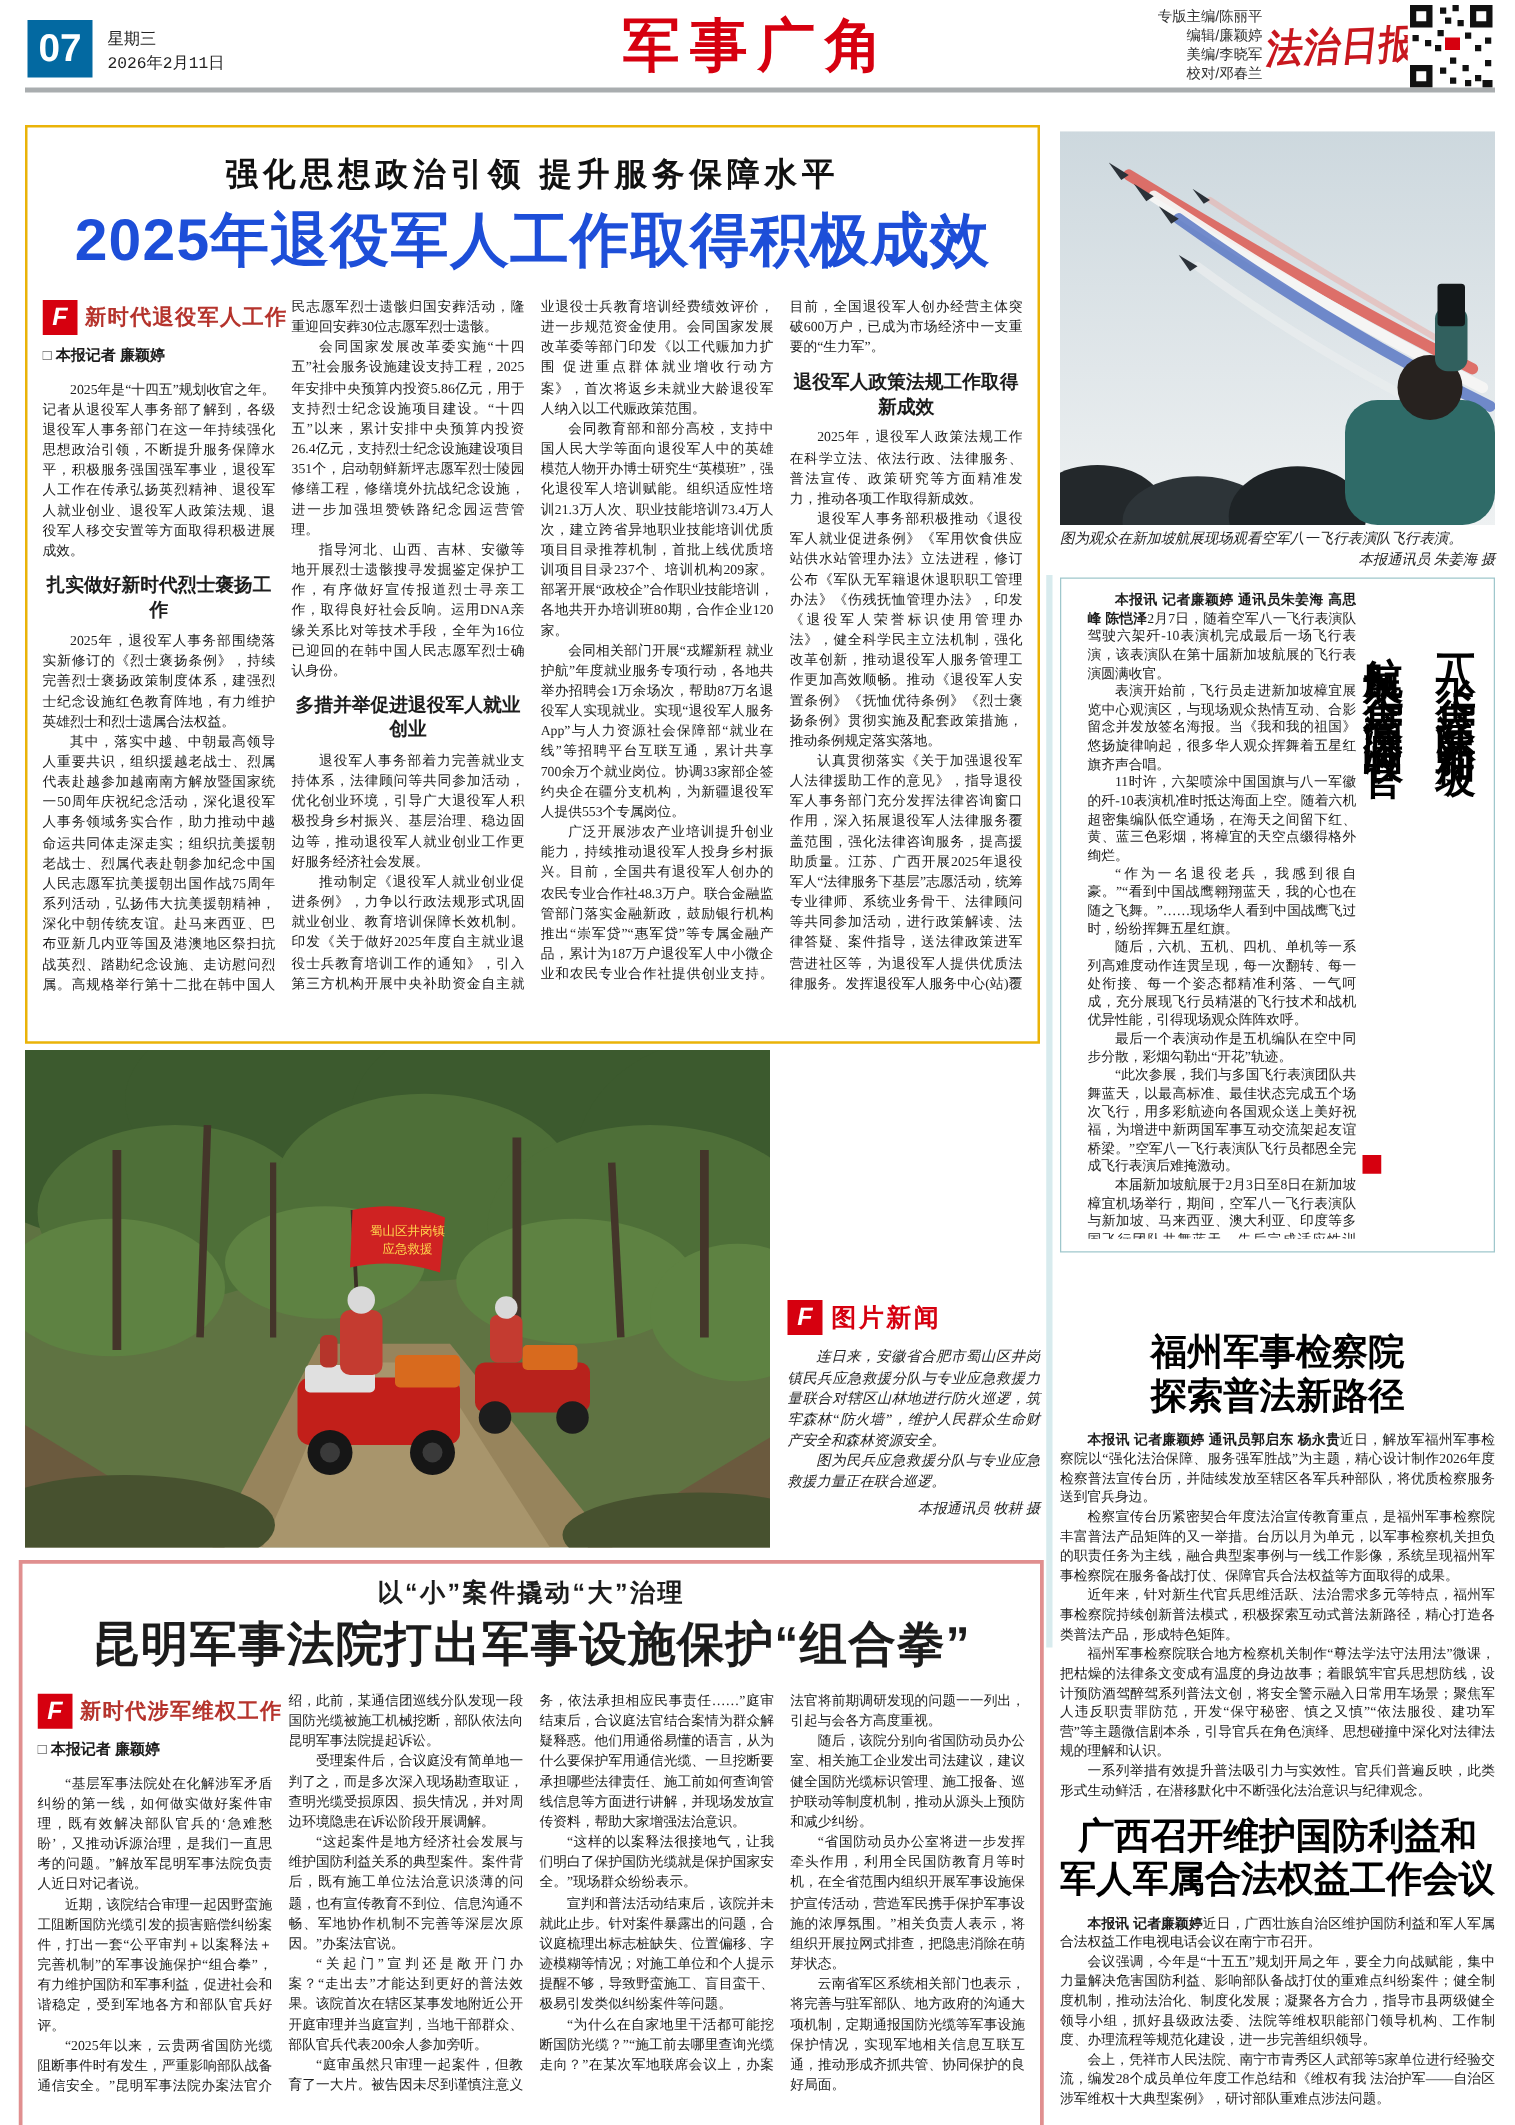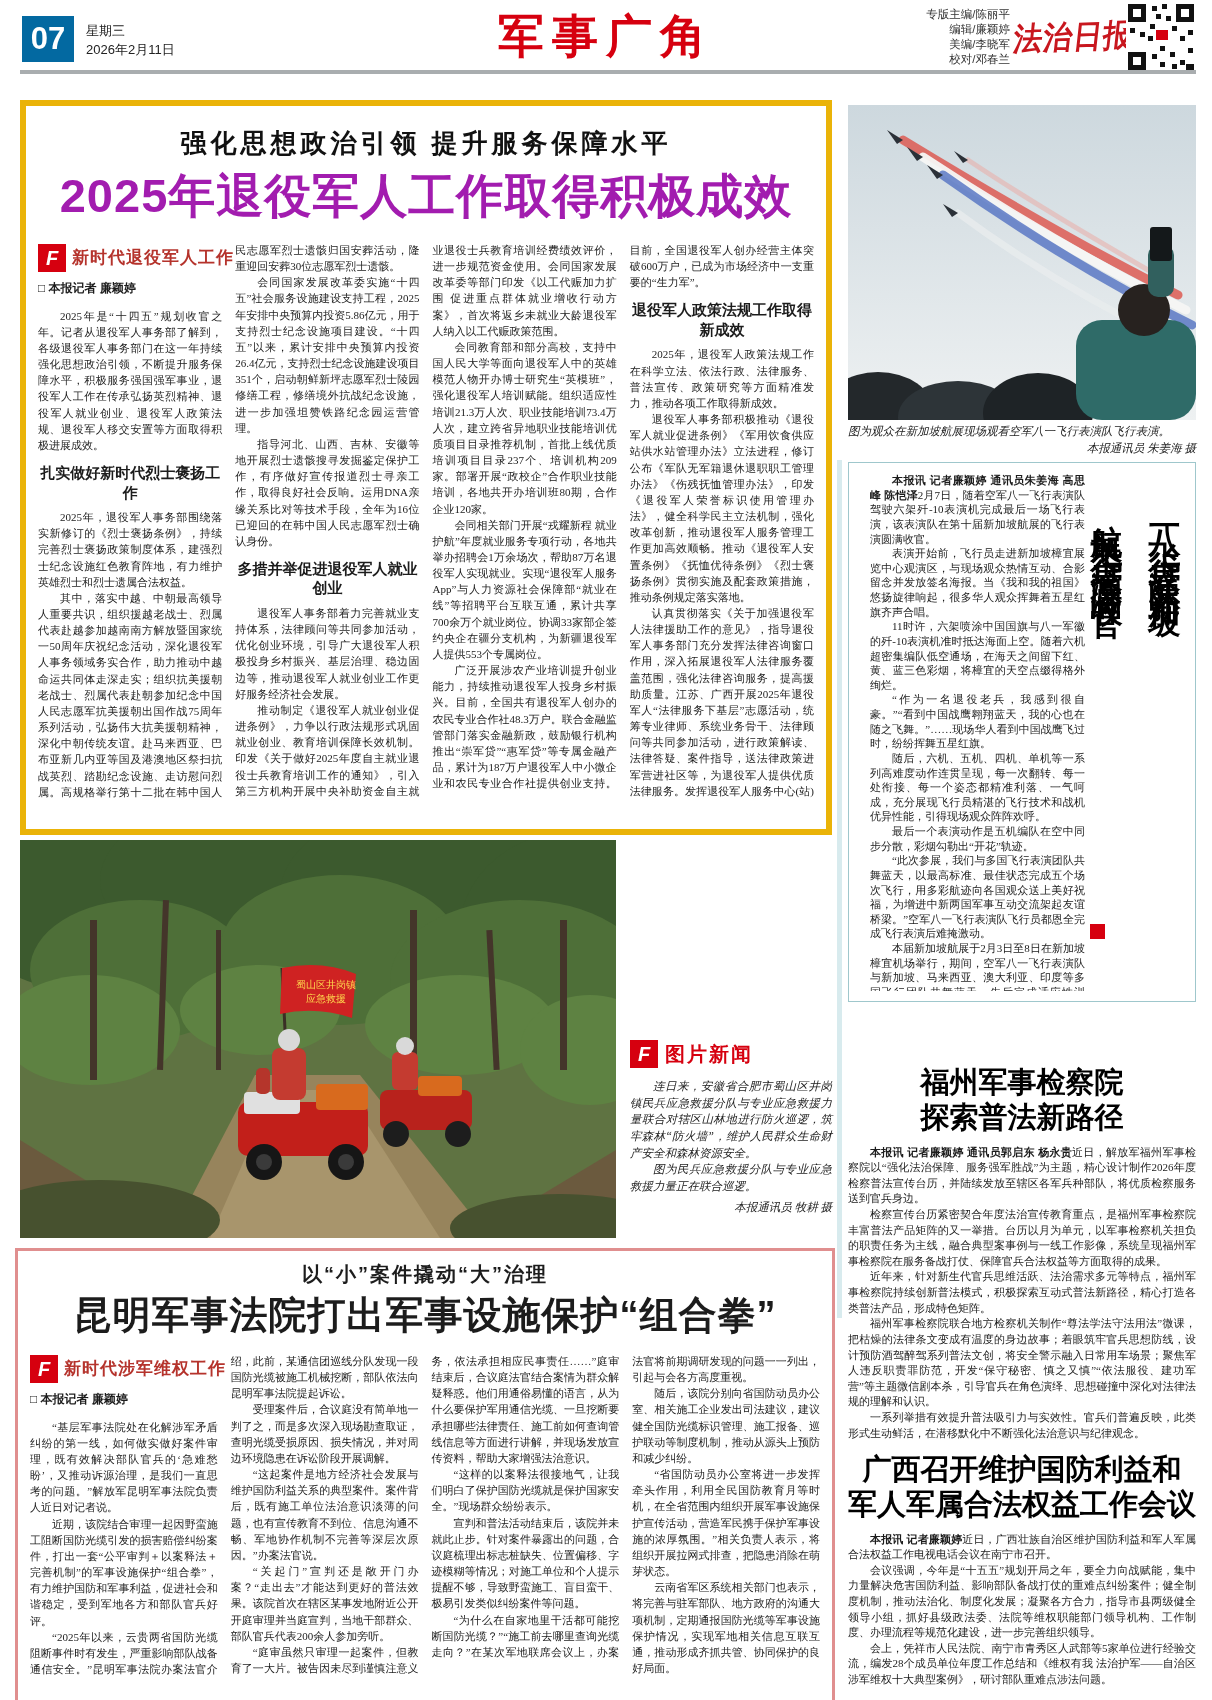--- a/index.html
+++ b/index.html
@@ -1,40 +1,40 @@
 <!DOCTYPE html>
 <html><head>
 <meta charset="utf-8">
 <style>
   html,body{margin:0;padding:0;background:#e8e8e8;}
   .page{position:relative;width:1212px;height:1700px;background:#ffffff;overflow:hidden;margin:0 auto;
         font-family:"Liberation Serif","DejaVu Serif",serif;color:#1c1c1c;}
-  .sans{font-family:Liberation Sans, sans-serif;text-align:center;}
+  .sans{font-family:Liberation Mono, monospace;text-align:center;}
 
   
   .pagenum{position:absolute;left:22px;top:16px;width:52px;height:46px;background:#0369a1;color:#fff;
            font-family:"Liberation Sans",sans-serif;font-weight:900;font-size:31px;line-height:46px;text-align:center;}
   .weekday{position:absolute;left:86px;top:22px;font-size:13px;color:#222;}
   .date{position:absolute;left:86px;top:41px;font-size:13px;color:#222;}
   .section-title{position:absolute;left:0;right:0;top:6px;text-align:center;color:#d6000f;
                  font-family:"Liberation Sans",sans-serif;font-weight:900;font-size:46px;letter-spacing:8px;}
   .credits{position:absolute;left:905px;top:7px;width:105px;text-align:right;font-size:11.5px;line-height:15px;color:#333;
            font-family:"Liberation Sans",sans-serif;}
   .masthead{position:absolute;left:1008px;top:16px;width:116px;color:#c8171e;font-weight:900;font-size:32px;
             letter-spacing:1px;transform:skewX(-8deg) scaleX(.9) rotate(-2deg);white-space:nowrap;}
   .qr{position:absolute;left:1126px;top:2px;}
   .header-rule{position:absolute;left:20px;top:70px;width:1176px;height:4px;background:#a9adaf;}
 
   
-  .main-box{position:absolute;left:20px;top:100px;width:812px;height:735px;border:6px solid #eab308;
+  .main-box{position:absolute;left:20px;top:100px;width:812px;height:735px;border:2px solid #eab308;
             box-sizing:border-box;padding:6px 12px;overflow:hidden;}
   .kicker{text-align:center;font-family:"Liberation Sans",sans-serif;font-weight:700;font-size:26px;
           letter-spacing:4px;margin:14px 0 4px;color:#111;}
   .main-headline{text-align:center;font-family:"Liberation Sans",sans-serif;font-weight:900;font-size:47px;
-                 letter-spacing:1px;margin:2px 0 14px;color:#a21caf;white-space:nowrap;}
+                 letter-spacing:1px;margin:2px 0 14px;color:#1d4ed8;white-space:nowrap;}
   .body4{column-count:4;column-gap:13px;height:562px;overflow:hidden;font-size:11px;line-height:1.47;
          text-align:justify;}
   .para{margin:0;text-indent:2em;}
   .para.h{font-family:"Liberation Sans",sans-serif;font-weight:900;font-size:15px;text-align:center;
           text-indent:0;margin:10px 0 7px;line-height:1.3;}
   .lead{font-family:"Liberation Sans",sans-serif;}
   .series{display:flex;align-items:center;gap:6px;margin:2px 0 8px;}
   .flogo{width:28px;height:28px;background:#d6000f;color:#fff;font-weight:900;font-style:italic;
          font-family:"Liberation Sans",sans-serif;font-size:20px;line-height:28px;text-align:center;flex:0 0 auto;}
   .series-label{font-family:"Liberation Sans",sans-serif;font-weight:900;font-size:17px;color:#b5332c;

